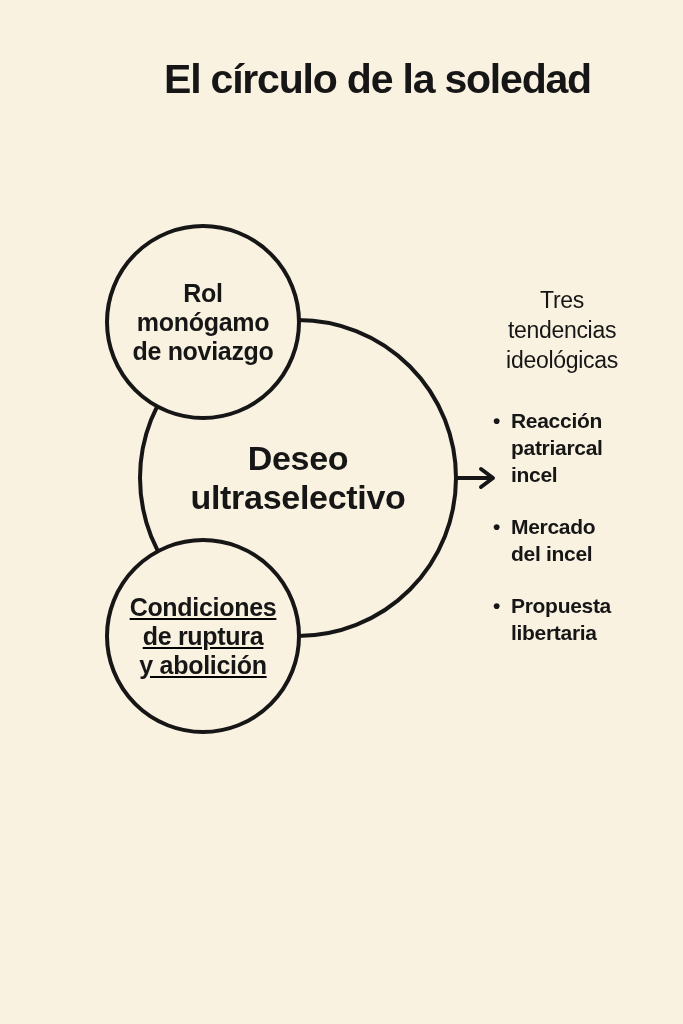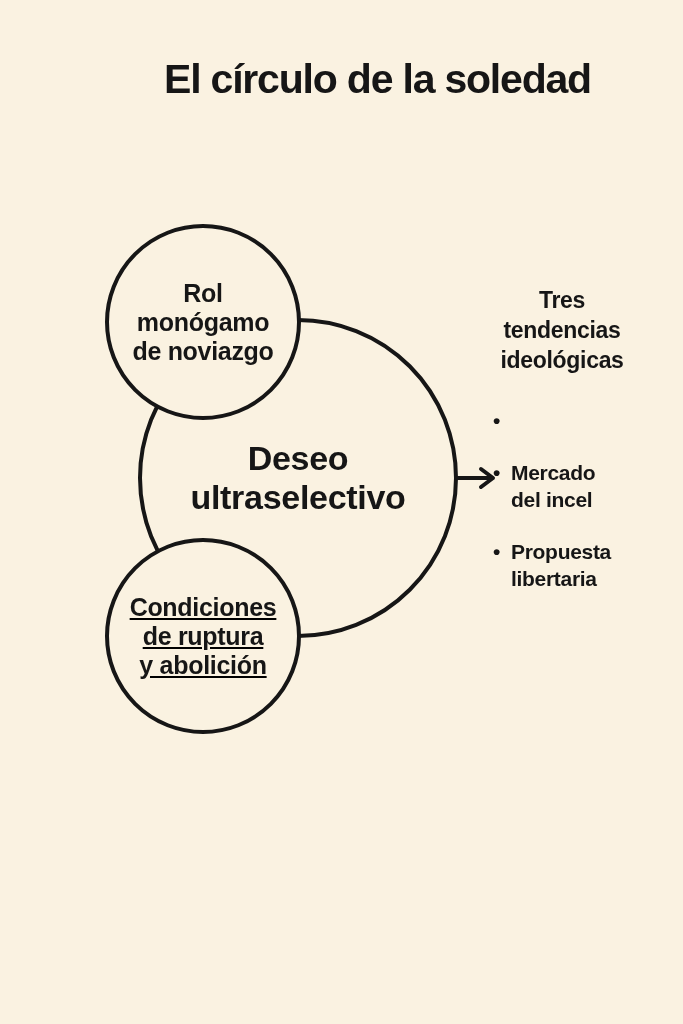--- a/index.html
+++ b/index.html
@@ -88,21 +88,21 @@
   }
   .list-heading {
     position: absolute;
     left: 406px;
     top: 285px;
     width: 240px;
     margin: 0;
     text-align: center;
     font-size: 23px;
     line-height: 30px;
-    font-weight: 700;
+    font-weight: 400;
     letter-spacing: -0.3px;
     color: var(--ink);
     white-space: pre-line;
   }
   .tendencias-list {
     position: absolute;
     left: 457px;
     top: 407px;
     margin: 0;
     padding: 0;
@@ -153,20 +153,23 @@
     <path d="M2 14 H35 M26 5 L38 14 L26 23"></path>
   </svg>
 
   <h2 class="list-heading">Tres
 tendencias
 ideológicas</h2>
 
   <ul class="tendencias-list">
     <li>
       <span class="bullet">•</span>
+      <span class="item-text">Reacción
+patriarcal
+incel</span>
     </li>
     <li>
       <span class="bullet">•</span>
       <span class="item-text">Mercado
 del incel</span>
     </li>
     <li>
       <span class="bullet">•</span>
       <span class="item-text">Propuesta
 libertaria</span>

